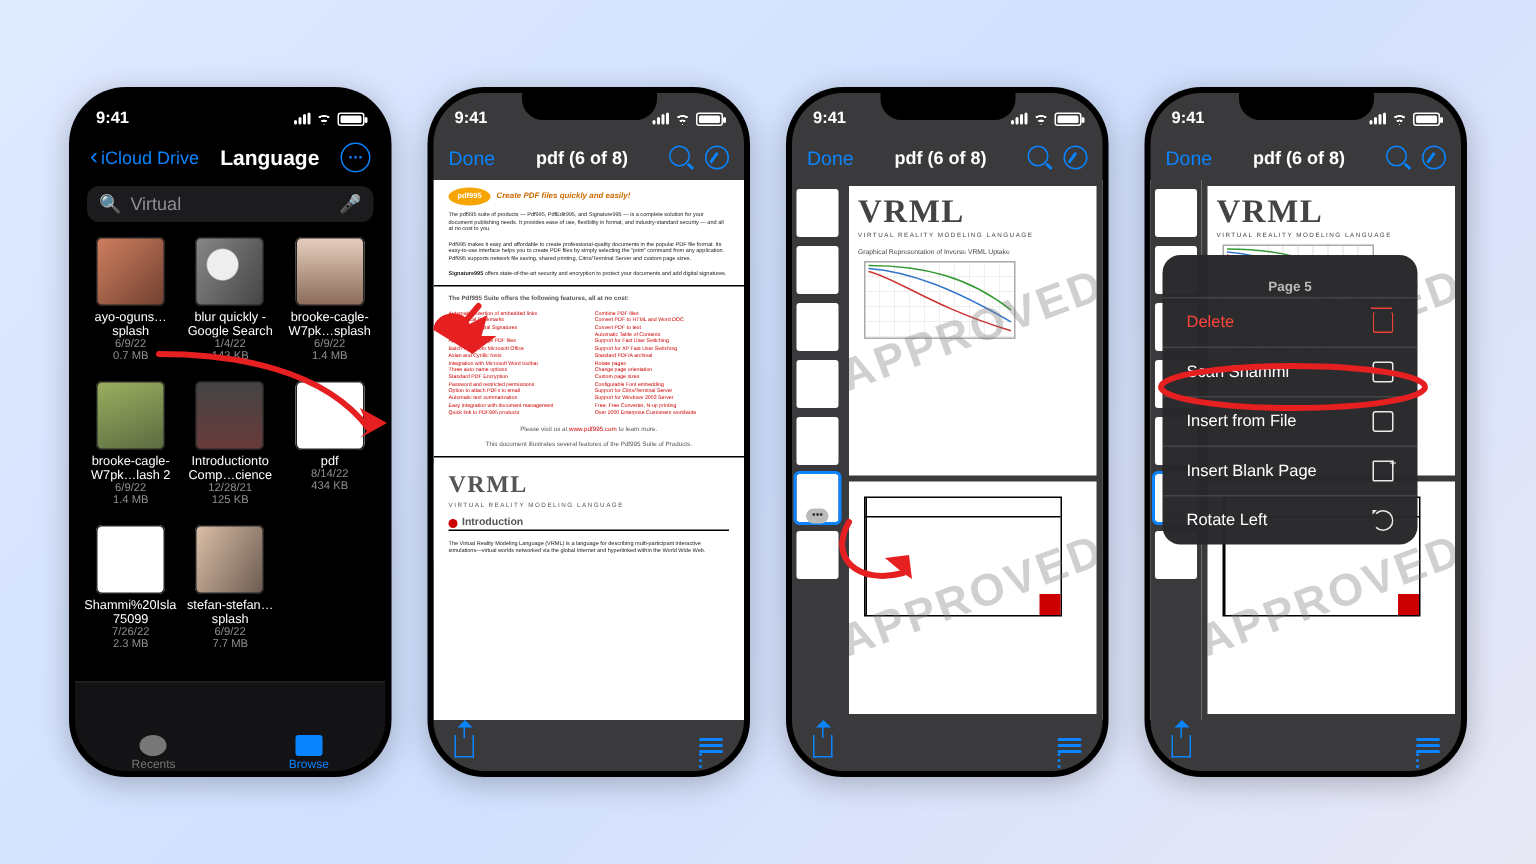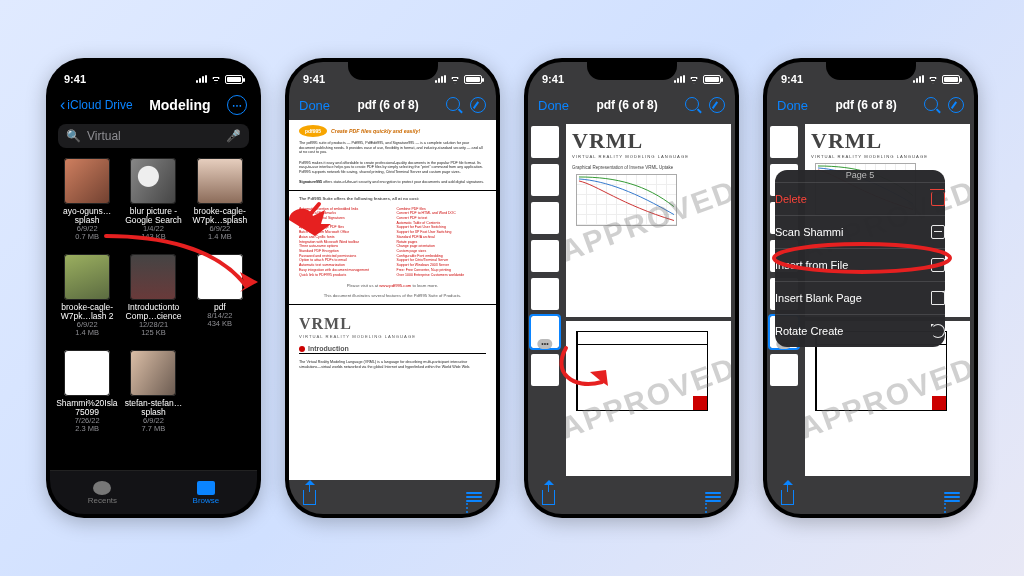--- a/index.html
+++ b/index.html
@@ -53,22 +53,22 @@
     display:flex; align-items:center; padding:0 8px; gap:6px; color:#8e8e93; font-size:12px;}
   .mic { margin-left:auto; }
   .grid { flex:1; padding:6px 6px 0 6px; display:grid; grid-template-columns:repeat(3,1fr); gap:4px 4px;
     grid-auto-rows: 92px; overflow:hidden;}
   .file { display:flex; flex-direction:column; align-items:center; text-align:center; font-size:8.5px; color:#fff;}
   .thumb { width:46px; height:46px; background:#333; border-radius:4px; margin-bottom:3px;
     box-shadow: inset 0 0 0 1px #222;}
   .thumb.doc { background:#fff; }
   .file .meta { color:#8e8e93; font-size:7.5px; line-height:1.1;}
   .file .name { line-height:1.05; max-width:62px; overflow:hidden;}
-  .tabbar { height:44px; background:#131316; border-top:1px solid #222;
-    display:flex; align-items:center; justify-content:space-around; font-size:8px;}
+  .tabbar { height:60px; background:#131316; border-top:1px solid #222;
+    display:flex; align-items:flex-end; justify-content:space-around; font-size:8px;}
   .tab { color:#777; display:flex; flex-direction:column; align-items:center; gap:1px;}
   .tab.active{ color:#0a84ff; }
   .tab .ticon{ width:18px;height:14px;border-radius:2px;background:currentColor; }
   .tab:first-child .ticon{ border-radius:50%; background:currentColor;}
 
   
   .pdf-screen { background:#3a3a3c; }
   .pdf-nav { display:flex; align-items:center; justify-content:space-between; padding:4px 10px; height:30px;}
   .done { color:#0a84ff; font-size:13px; }
   .pdf-title { color:#fff; font-size:12px; font-weight:600;}
@@ -123,22 +123,22 @@
   .curve{position:absolute;inset:0;}
   .tablebox{ border:1px solid #000; width:80%; height:80px; margin:10px; position:relative;
     background:
       linear-gradient(#000,#000) 0 12px/100% 1px no-repeat,
       linear-gradient(#000,#000) 0 0/1px 100% no-repeat;}
   .tablebox .redcell{position:absolute;right:0;bottom:0;width:14px;height:14px;background:#c00;}
 
   
   .ctxmenu{ position:absolute; top:108px; left:8px; width:170px; background:rgba(40,40,43,.98);
     border-radius:12px; overflow:hidden; z-index:60; font-size:11px;}
-  .ctxhdr{ color:#bbb; text-align:center; font-size:9px; padding:0 0 2px;}
-  .ctxitem{ display:flex; align-items:center; justify-content:space-between; padding:9px 0;
+  .ctxhdr{ color:#bbb; text-align:center; font-size:9px; padding:16px 0 2px;font-weight:bold;}
+  .ctxitem{ display:flex; align-items:center; justify-content:space-between; padding:9px 16px;
     border-top:0.5px solid rgba(255,255,255,.12); color:#fff;}
   .ctxitem.del{ color:#ff453a;}
   .ctxitem .ricon{ width:14px; height:14px; opacity:.9;}
   .trash{border:1.2px solid #ff453a;border-radius:2px;border-top:none;position:relative;height:11px;width:10px;}
   .trash::before{content:"";position:absolute;top:-3px;left:-2px;width:14px;height:1.2px;background:#ff453a;}
   .scan{border:1.2px solid #fff;width:12px;height:12px;border-radius:2px;position:relative;}
   .scan::after{content:"";position:absolute;left:2px;top:5px;width:8px;height:1.2px;background:#fff;}
   .folder{width:13px;height:10px;border:1.2px solid #fff;border-radius:2px;}
   .blank{width:10px;height:12px;border:1.2px solid #fff;border-radius:1px;position:relative;}
   .blank::after{content:"+";position:absolute;right:-3px;top:-4px;font-size:8px;}
@@ -178,37 +178,37 @@
         <div class="batt">
             <i></i>
           </div>
       </div>
     </div>
     <div class="files-nav">
       <div class="back">
         <span class="chev">‹</span>
         <span>iCloud Drive</span>
       </div>
-      <span class="files-title">Modeling</span>
+      <span class="files-title">Language</span>
       <div class="circle-btn">⋯</div>
     </div>
     <div class="searchbar">
       <span>🔍</span>
       <span>Virtual</span>
       <span class="mic">🎤</span>
     </div>
     <div class="grid">
       <div class="file">
         <div class="thumb img1"></div>
         <div class="name">ayo-oguns…splash</div>
         <div class="meta"><span>6/9/22</span><br><span>0.7 MB</span></div>
       </div>
       <div class="file">
         <div class="thumb img2"></div>
-        <div class="name">blur picture - Google Search</div>
+        <div class="name">blur quickly - Google Search</div>
         <div class="meta"><span>1/4/22</span><br><span>143 KB</span></div>
       </div>
       <div class="file">
         <div class="thumb img3"></div>
         <div class="name">brooke-cagle-W7pk…splash</div>
         <div class="meta"><span>6/9/22</span><br><span>1.4 MB</span></div>
       </div>
       <div class="file">
         <div class="thumb img4"></div>
         <div class="name">brooke-cagle-W7pk…lash 2</div>
@@ -498,21 +498,21 @@
       </div>
       <div class="ctxitem">
         <span>Insert from File</span>
         <div class="ricon folder"></div>
       </div>
       <div class="ctxitem">
         <span>Insert Blank Page</span>
         <div class="ricon blank"></div>
       </div>
       <div class="ctxitem">
-        <span>Rotate Create</span>
+        <span>Rotate Left</span>
         <div class="ricon rot"></div>
       </div>
     </div>
   </div>
 
   <svg class="anno" style="left:4px;top:182px;width:190px;height:36px" viewBox="0 0 190 36">
     <ellipse class="redstroke" stroke-width="3" cx="95" cy="18" rx="88" ry="14"></ellipse>
   </svg>
 </div>
 

